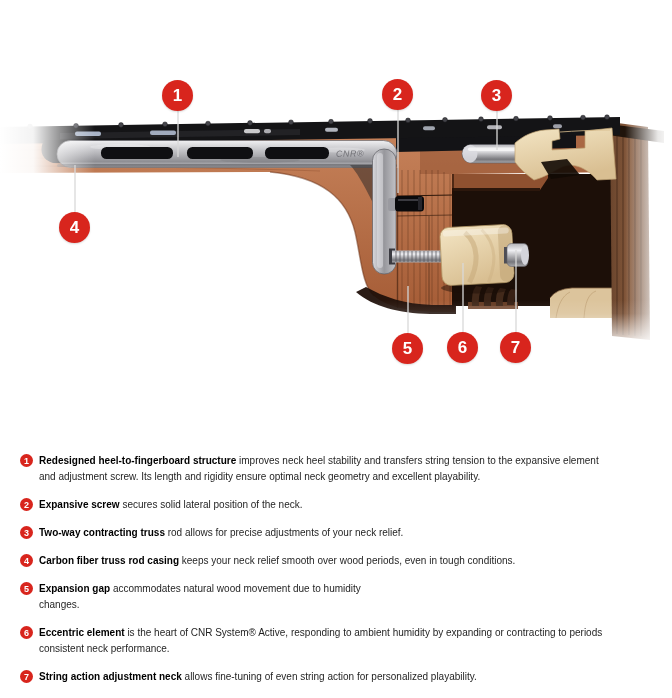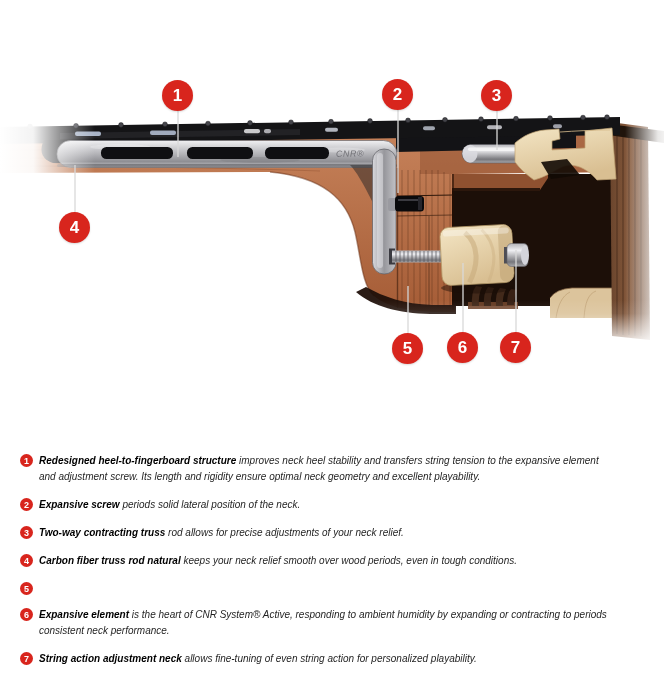--- a/index.html
+++ b/index.html
@@ -13,21 +13,21 @@
     display:flex; align-items:center; justify-content:center;
     box-shadow:0 1px 2px rgba(0,0,0,0.15);
   }
   .legend { position:absolute; left:20px; top:453px; width:640px; }
   .legend-item { display:flex; gap:6px; margin-bottom:12px; }
   .bullet {
     flex:0 0 13px; width:13px; height:13px; border-radius:50%;
     background:#d8251d; color:#fff; font-size:9px; font-weight:bold;
     display:flex; align-items:center; justify-content:center; margin-top:1px;
   }
-  .legend-text { margin:0; font-size:10px; line-height:16px; color:#1f1f1f; white-space:pre-wrap;font-style:italic; }
+  .legend-text { margin:0; font-size:10px; line-height:16px; color:#1f1f1f; white-space:pre-wrap; }
   .legend-text b { font-weight:bold; color:#000; }
 </style>
 </head>
 <body>
 
 <div class="stage">
 
   <div class="diagram">
     <svg width="672" height="435" viewBox="0 0 672 435" xmlns="http://www.w3.org/2000/svg">
       <defs>
@@ -252,36 +252,38 @@
   </div>
 
   <div class="legend">
     <div class="legend-item">
       <span class="bullet">1</span>
       <p class="legend-text"><b>Redesigned heel-to-fingerboard structure</b><span> improves neck heel stability and transfers string tension to the expansive element
 and adjustment screw. Its length and rigidity ensure optimal neck geometry and excellent playability.</span></p>
     </div>
     <div class="legend-item">
       <span class="bullet">2</span>
-      <p class="legend-text"><b>Expansive screw</b><span> periods solid lateral position of the neck.</span></p>
+      <p class="legend-text"><b>Expansive screw</b><span> secures solid lateral position of the neck.</span></p>
     </div>
     <div class="legend-item">
       <span class="bullet">3</span>
       <p class="legend-text"><b>Two-way contracting truss</b><span> rod allows for precise adjustments of your neck relief.</span></p>
     </div>
     <div class="legend-item">
       <span class="bullet">4</span>
-      <p class="legend-text"><b>Carbon fiber truss rod natural</b><span> keeps your neck relief smooth over wood periods, even in tough conditions.</span></p>
+      <p class="legend-text"><b>Carbon fiber truss rod casing</b><span> keeps your neck relief smooth over wood periods, even in tough conditions.</span></p>
     </div>
     <div class="legend-item">
       <span class="bullet">5</span>
+      <p class="legend-text"><b>Expansion gap</b><span> accommodates natural wood movement due to humidity
+changes.</span></p>
     </div>
     <div class="legend-item">
       <span class="bullet">6</span>
-      <p class="legend-text"><b>Expansive element</b><span> is the heart of CNR System® Active, responding to ambient humidity by expanding or contracting to periods
+      <p class="legend-text"><b>Eccentric element</b><span> is the heart of CNR System® Active, responding to ambient humidity by expanding or contracting to periods
 consistent neck performance.</span></p>
     </div>
     <div class="legend-item">
       <span class="bullet">7</span>
       <p class="legend-text"><b>String action adjustment neck</b><span> allows fine-tuning of even string action for personalized playability.</span></p>
     </div>
   </div>
 
 </div>
 

